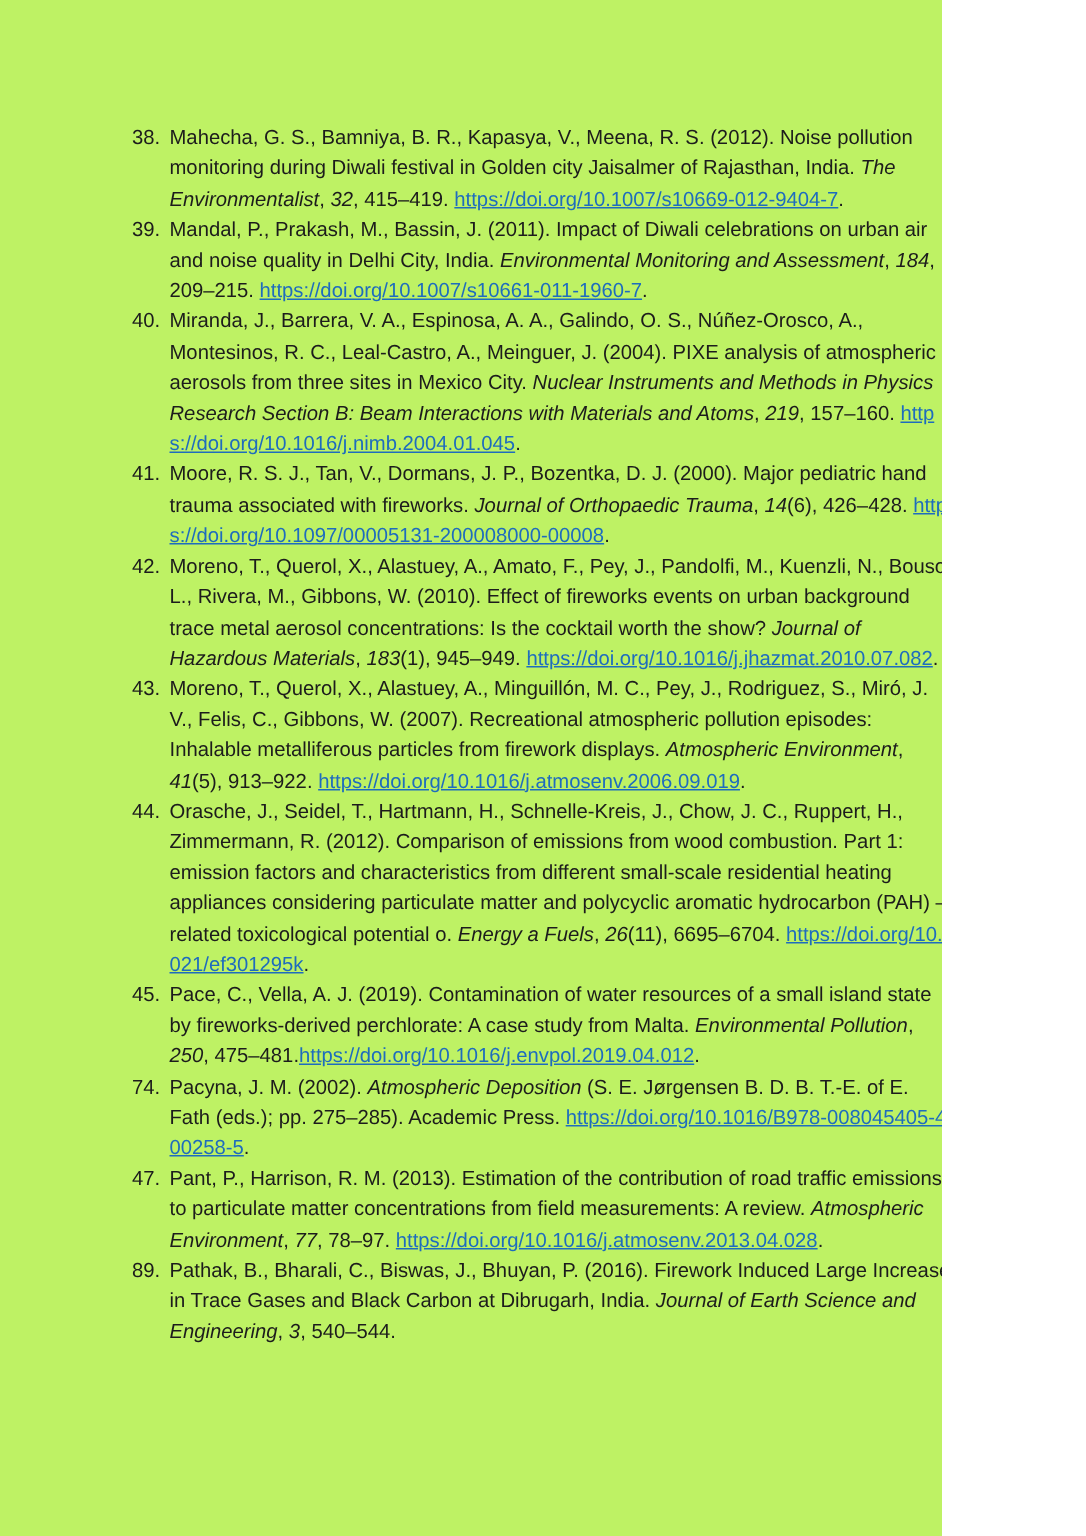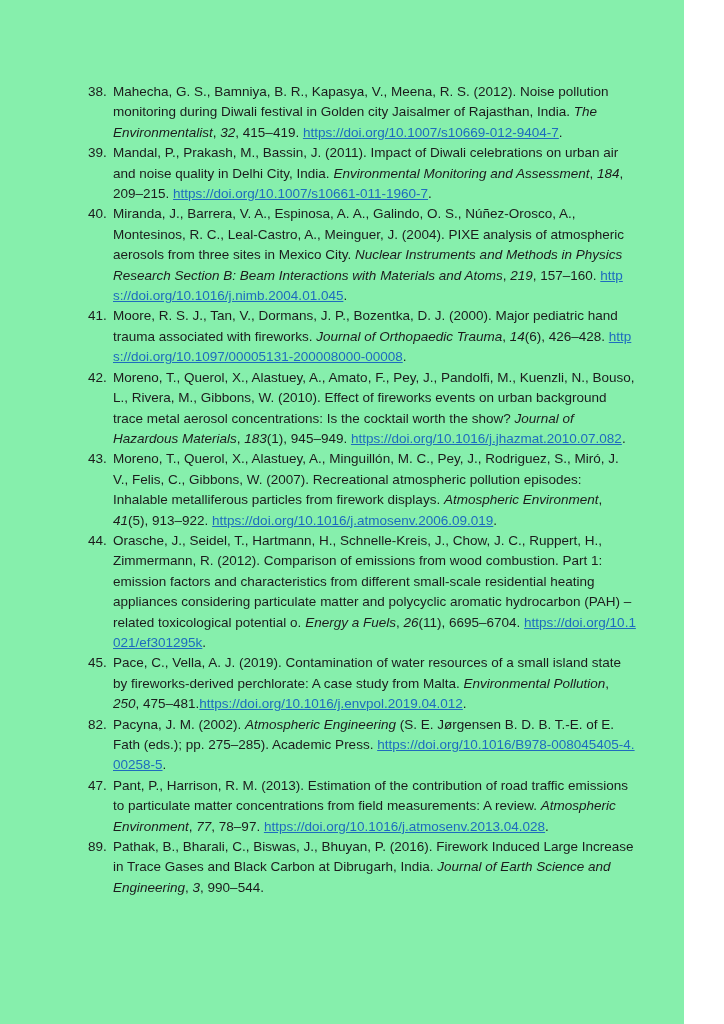--- a/index.html
+++ b/index.html
@@ -2,23 +2,23 @@
 <html style="--text-color: #1c1c1c; --link-color: #1e6cbe;"><head>
 <meta charset="utf-8">
 <style>
   html, body {
     margin: 0;
     padding: 0;
     background: #ffffff;
   }
   .page {
     position: relative;
-    width: 684px;
+    width: 628px;
     height: 1024px;
-    background: #86efac;
+    background: #bef264;
     font-family: "Liberation Sans", sans-serif;
     font-size: 13.5px;
     line-height: 20.4px;
     color: var(--text-color, #1c1c1c);
     box-sizing: border-box;
     padding: 82px 88px 0 88px;
     overflow: hidden;
   }
   .refs {
     width: 548px;
@@ -48,17 +48,17 @@
 <div class="page">
   <div class="refs">
       <div class="ref"><span class="num">38.</span><span><span>Mahecha, G. S., Bamniya, B. R., Kapasya, V., Meena, R. S. (2012). Noise pollution monitoring during Diwali festival in Golden city Jaisalmer of Rajasthan, India. </span><span class="it">The Environmentalist</span><span>, </span><span class="it">32</span><span>, 415–419. </span><a href="#">https://doi.org/10.1007/s10669-012-9404-7</a><span>.</span></span></div>
       <div class="ref"><span class="num">39.</span><span><span>Mandal, P., Prakash, M., Bassin, J. (2011). Impact of Diwali celebrations on urban air and noise quality in Delhi City, India. </span><span class="it">Environmental Monitoring and Assessment</span><span>, </span><span class="it">184</span><span>, 209–215. </span><a href="#">https://doi.org/10.1007/s10661-011-1960-7</a><span>.</span></span></div>
       <div class="ref"><span class="num">40.</span><span><span>Miranda, J., Barrera, V. A., Espinosa, A. A., Galindo, O. S., Núñez-Orosco, A., Montesinos, R. C., Leal-Castro, A., Meinguer, J. (2004). PIXE analysis of atmospheric aerosols from three sites in Mexico City. </span><span class="it">Nuclear Instruments and Methods in Physics Research Section B: Beam Interactions with Materials and Atoms</span><span>, </span><span class="it">219</span><span>, 157–160. </span><a href="#">https://doi.org/10.1016/j.nimb.2004.01.045</a><span>.</span></span></div>
       <div class="ref"><span class="num">41.</span><span><span>Moore, R. S. J., Tan, V., Dormans, J. P., Bozentka, D. J. (2000). Major pediatric hand trauma associated with fireworks. </span><span class="it">Journal of Orthopaedic Trauma</span><span>, </span><span class="it">14</span><span>(6), 426–428. </span><a href="#">https://doi.org/10.1097/00005131-200008000-00008</a><span>.</span></span></div>
       <div class="ref"><span class="num">42.</span><span><span>Moreno, T., Querol, X., Alastuey, A., Amato, F., Pey, J., Pandolfi, M., Kuenzli, N., Bouso, L., Rivera, M., Gibbons, W. (2010). Effect of fireworks events on urban background trace metal aerosol concentrations: Is the cocktail worth the show? </span><span class="it">Journal of Hazardous Materials</span><span>, </span><span class="it">183</span><span>(1), 945–949. </span><a href="#">https://doi.org/10.1016/j.jhazmat.2010.07.082</a><span>.</span></span></div>
       <div class="ref"><span class="num">43.</span><span><span>Moreno, T., Querol, X., Alastuey, A., Minguillón, M. C., Pey, J., Rodriguez, S., Miró, J. V., Felis, C., Gibbons, W. (2007). Recreational atmospheric pollution episodes: Inhalable metalliferous particles from firework displays. </span><span class="it">Atmospheric Environment</span><span>, </span><span class="it">41</span><span>(5), 913–922. </span><a href="#">https://doi.org/10.1016/j.atmosenv.2006.09.019</a><span>.</span></span></div>
       <div class="ref"><span class="num">44.</span><span><span>Orasche, J., Seidel, T., Hartmann, H., Schnelle-Kreis, J., Chow, J. C., Ruppert, H., Zimmermann, R. (2012). Comparison of emissions from wood combustion. Part 1: emission factors and characteristics from different small-scale residential heating appliances considering particulate matter and polycyclic aromatic hydrocarbon (PAH) – related toxicological potential o. </span><span class="it">Energy a Fuels</span><span>, </span><span class="it">26</span><span>(11), 6695–6704. </span><a href="#">https://doi.org/10.1021/ef301295k</a><span>.</span></span></div>
       <div class="ref"><span class="num">45.</span><span><span>Pace, C., Vella, A. J. (2019). Contamination of water resources of a small island state by fireworks-derived perchlorate: A case study from Malta. </span><span class="it">Environmental Pollution</span><span>, </span><span class="it">250</span><span>, 475–481.</span><a href="#">https://doi.org/10.1016/j.envpol.2019.04.012</a><span>.</span></span></div>
-      <div class="ref"><span class="num">82.</span><span><span>Pacyna, J. M. (2002). </span><span class="it">Atmospheric Engineering</span><span> (S. E. Jørgensen B. D. B. T.-E. of E. Fath (eds.); pp. 275–285). Academic Press. </span><a href="#">https://doi.org/10.1016/B978-008045405-4.00258-5</a><span>.</span></span></div>
+      <div class="ref"><span class="num">74.</span><span><span>Pacyna, J. M. (2002). </span><span class="it">Atmospheric Deposition</span><span> (S. E. Jørgensen B. D. B. T.-E. of E. Fath (eds.); pp. 275–285). Academic Press. </span><a href="#">https://doi.org/10.1016/B978-008045405-4.00258-5</a><span>.</span></span></div>
       <div class="ref"><span class="num">47.</span><span><span>Pant, P., Harrison, R. M. (2013). Estimation of the contribution of road traffic emissions to particulate matter concentrations from field measurements: A review. </span><span class="it">Atmospheric Environment</span><span>, </span><span class="it">77</span><span>, 78–97. </span><a href="#">https://doi.org/10.1016/j.atmosenv.2013.04.028</a><span>.</span></span></div>
-      <div class="ref"><span class="num">89.</span><span><span>Pathak, B., Bharali, C., Biswas, J., Bhuyan, P. (2016). Firework Induced Large Increase in Trace Gases and Black Carbon at Dibrugarh, India. </span><span class="it">Journal of Earth Science and Engineering</span><span>, </span><span class="it">3</span><span>, 990–544.</span></span></div>
+      <div class="ref"><span class="num">89.</span><span><span>Pathak, B., Bharali, C., Biswas, J., Bhuyan, P. (2016). Firework Induced Large Increase in Trace Gases and Black Carbon at Dibrugarh, India. </span><span class="it">Journal of Earth Science and Engineering</span><span>, </span><span class="it">3</span><span>, 540–544.</span></span></div>
     </div>
 </div>
 
 </body></html>

